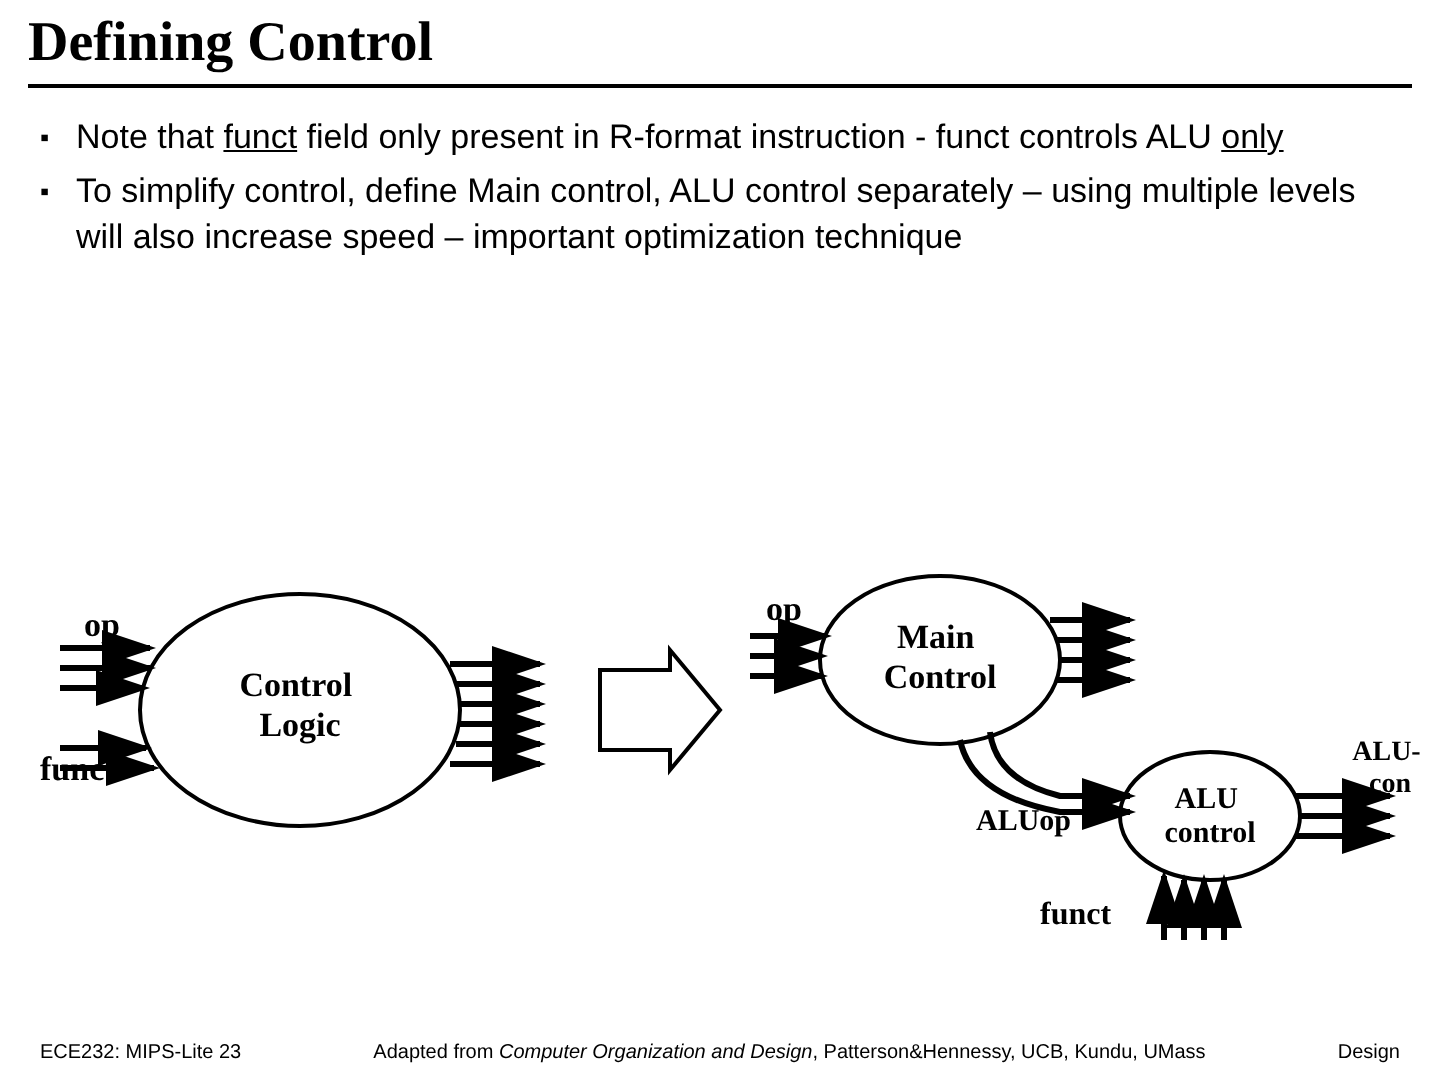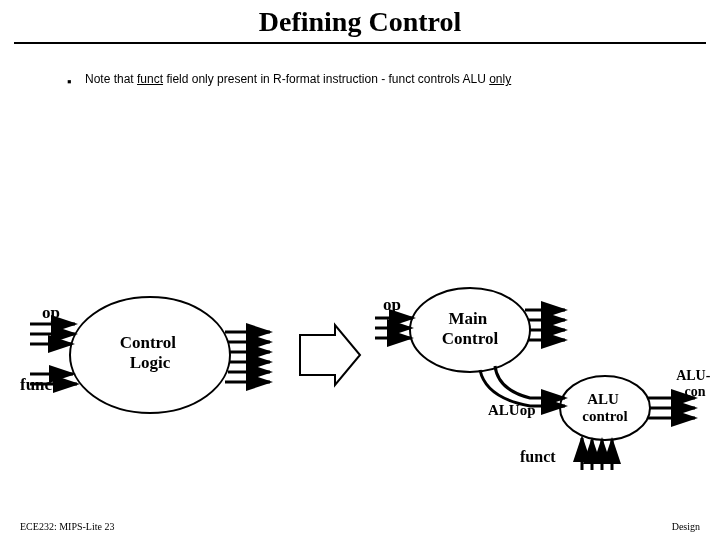--- a/index.html
+++ b/index.html
@@ -8,37 +8,36 @@
     padding: 0;
     width: 720px;
     height: 540px;
     font-family: Georgia, 'Times New Roman', serif;
     background: #fff;
     color: #000;
     position: relative;
   }
   .title-bar {
     padding: 6px 14px 2px;
-    text-align: center;
   }
   .title {
     font-size: 28px;
     font-weight: bold;
     font-family: Georgia, serif;
   }
   .title-underline {
     border-bottom: 2.5px solid #000;
     margin: 2px 14px 0;
   }
   .bullets {
     list-style: none;
-    padding: 14px 24px 0 54px;
-    margin: 13px;
+    padding: 14px 24px 0 20px;
+    margin: 0;
     font-family: Verdana, Arial, sans-serif;
-    font-size: 12px;
+    font-size: 17px;
     line-height: 1.35;
   }
   .bullets li {
     position: relative;
     padding-left: 18px;
     margin-bottom: 4px;
   }
   .bullets li::before {
     content: "\25AA";
     position: absolute;
@@ -53,41 +52,44 @@
     top: 280px;
     left: 0;
     width: 720px;
     height: 210px;
   }
   .footer {
     position: absolute;
     bottom: 8px;
     left: 0;
     width: 720px;
-    font-family: Liberation Serif, serif;
+    font-family: Liberation Sans, sans-serif;
     font-size: 10px;
     display: flex;
     justify-content: space-between;
     padding: 0 20px;
     text-align: right;
   }
   .footer .mid { font-style: normal; }
   .footer .mid .it { font-style: italic; }
 </style>
 </head>
 <body>
 
 <div class="title-bar">
   <span class="title">Defining Control</span>
 </div>
 <div class="title-underline"></div>
 
 <ul class="bullets">
   <li>
     <span>Note that </span><span class="u">funct</span><span> field only present in R-format instruction - funct controls ALU </span><span class="u">only</span>
+  </li>
+  <li>
+    <span>To simplify control, define Main control, ALU control separately – using multiple levels will also increase speed – important optimization technique</span>
   </li>
 </ul>
 
 <svg class="diagram" viewBox="0 0 720 210">
   <defs>
     <marker id="arrow" markerWidth="10" markerHeight="10" refX="8" refY="3" orient="auto">
       <path d="M0,0 L9,3 L0,6 Z" fill="#000"></path>
     </marker>
   </defs>
 
@@ -159,14 +161,17 @@
     <tspan x="470" dy="20">Control</tspan>
   </text>
   <text x="605" y="124" text-anchor="middle" font-family="Verdana" font-size="15" font-weight="bold">
     <tspan x="605" dy="0">ALU</tspan>
     <tspan x="605" dy="17">control</tspan>
   </text>
 </svg>
 
 <div class="footer">
   <span>ECE232: MIPS-Lite 23</span>
+  <span class="mid">
+    <span>Adapted from </span><span class="it">Computer Organization and Design</span><span>, Patterson&amp;Hennessy, UCB, Kundu, UMass</span>
+  </span>
   <span>Design</span>
 </div>
 
 </body></html>

